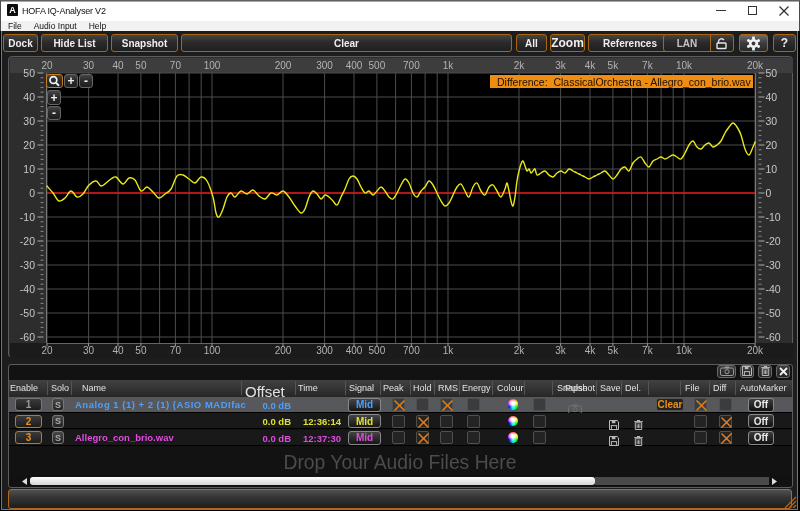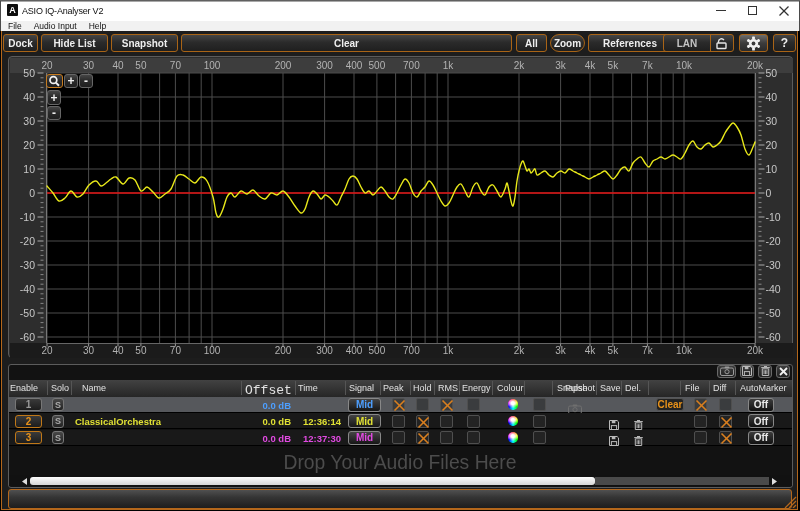--- a/index.html
+++ b/index.html
@@ -1,39 +1,39 @@
 <!DOCTYPE html>
 <html><head><meta charset="utf-8"><style>html,body{margin:0;padding:0;}*{box-sizing:border-box;}body{font-family:"Liberation Sans",sans-serif;}.abs{position:absolute;}</style></head><body>
 <div style="position:relative;width:800px;height:511px;background:#000;overflow:hidden;font-family:'Liberation Sans',sans-serif;">
 <div class="abs" style="left:0px;top:0px;width:800px;height:1px;background:#606060;"></div>
 <div class="abs" style="left:1px;top:1px;width:798px;height:1px;background:#a8a8a8;"></div>
 <div class="abs" style="left:0px;top:1px;width:1px;height:30px;background:#4a4a4a;"></div>
 <div class="abs" style="left:799px;top:1px;width:1px;height:30px;background:#4a4a4a;"></div>
 <div class="abs" style="left:1px;top:2px;width:798px;height:19px;background:#fff;"></div>
 <div class="abs" style="left:7px;top:4px;width:11px;height:12px;background:#0d0d0d;border-radius:1px;color:#fff;font-size:9px;font-weight:bold;display:flex;align-items:center;justify-content:center;">A</div>
-<div class="abs" style="left:22px;top:6px;font-size:9px;letter-spacing:-0.2px;color:#101010;">ASIO IQ-Analyser V2</div>
+<div class="abs" style="left:22px;top:6px;font-size:9px;letter-spacing:-0.2px;color:#101010;">HOFA IQ-Analyser V2</div>
 <div class="abs" style="left:716px;top:10px;width:10px;height:1.2px;background:#333;"></div>
 <div class="abs" style="left:748px;top:6px;width:9px;height:9px;border:1.2px solid #333;"></div>
 <svg class="abs" style="left:779px;top:6px;" width="10" height="10">
       <line x1="0.5" y1="0.5" x2="9.5" y2="9.5" stroke="#333" stroke-width="1.2"></line>
       <line x1="9.5" y1="0.5" x2="0.5" y2="9.5" stroke="#333" stroke-width="1.2"></line>
     </svg>
 <div class="abs" style="left:1px;top:21px;width:798px;height:10px;background:#f1f1f1;"></div>
 <div class="abs" style="left:8px;top:21px;height:10px;display:flex;align-items:center;gap:12px;font-size:8.5px;color:#111;line-height:10px;">
       <span>File</span>
       <span>Audio Input</span>
       <span>Help</span>
     </div>
 <div class="abs" style="left:1px;top:31px;width:797px;height:479px;background:#1d1d1d;border:1px solid #b4671b;border-top:none;"></div>
 <div style="position:absolute;left:3px;top:34px;width:35px;height:18px;border:1px solid #a96416;border-radius:3px;background:linear-gradient(180deg,#454545,#2b2b2b 45%,#1f1f1f);color:#eee;font-size:10px;font-weight:bold;display:flex;align-items:center;justify-content:center;box-sizing:border-box;">Dock</div>
 <div style="position:absolute;left:41px;top:34px;width:67px;height:18px;border:1px solid #a96416;border-radius:3px;background:linear-gradient(180deg,#454545,#2b2b2b 45%,#1f1f1f);color:#eee;font-size:10px;font-weight:bold;display:flex;align-items:center;justify-content:center;box-sizing:border-box;">Hide List</div>
 <div style="position:absolute;left:111px;top:34px;width:67px;height:18px;border:1px solid #a96416;border-radius:3px;background:linear-gradient(180deg,#454545,#2b2b2b 45%,#1f1f1f);color:#eee;font-size:10px;font-weight:bold;display:flex;align-items:center;justify-content:center;box-sizing:border-box;">Snapshot</div>
 <div style="position:absolute;left:181px;top:34px;width:331px;height:18px;border:1px solid #a96416;border-radius:3px;background:linear-gradient(180deg,#454545,#2b2b2b 45%,#1f1f1f);color:#eee;font-size:10px;font-weight:bold;display:flex;align-items:center;justify-content:center;box-sizing:border-box;">Clear</div>
 <div style="position:absolute;left:516px;top:34px;width:31px;height:18px;border:1px solid #a96416;border-radius:3px;background:linear-gradient(180deg,#454545,#2b2b2b 45%,#1f1f1f);color:#eee;font-size:10px;font-weight:bold;display:flex;align-items:center;justify-content:center;box-sizing:border-box;">All</div>
-<div style="position:absolute;left:550px;top:34px;width:35px;height:18px;border:1px solid #a96416;border-radius:9px;background:linear-gradient(180deg,#454545,#2b2b2b 45%,#1f1f1f);color:#eee;font-size:10px;font-weight:bold;display:flex;align-items:center;justify-content:center;box-sizing:border-box;">Zoom</div>
+<div style="position:absolute;left:550px;top:34px;width:35px;height:18px;border:1px solid #a96416;border-radius:3px;background:linear-gradient(180deg,#454545,#2b2b2b 45%,#1f1f1f);color:#eee;font-size:12px;font-weight:bold;display:flex;align-items:center;justify-content:center;box-sizing:border-box;">Zoom</div>
 <div style="position:absolute;left:588px;top:34px;width:84px;height:18px;border:1px solid #a96416;border-radius:3px;background:linear-gradient(180deg,#454545,#2b2b2b 45%,#1f1f1f);color:#eee;font-size:10px;font-weight:bold;display:flex;align-items:center;justify-content:center;box-sizing:border-box;">References</div>
 <div class="abs" style="left:663px;top:34px;width:71px;height:18px;border:1px solid #a96416;border-radius:3px;background:linear-gradient(180deg,#454545,#2b2b2b 45%,#1f1f1f);display:flex;align-items:center;">
       <div style="width:46px;text-align:center;font-size:10px;font-weight:bold;color:#c4c4c4;">LAN</div>
       <div style="width:1px;height:18px;background:#a96416;"></div>
       <div style="flex:1;display:flex;align-items:center;justify-content:center;">
         <svg width="14" height="13" viewBox="0 0 14 13">
           <rect x="2" y="6" width="9" height="5.5" rx="0.8" fill="none" stroke="#e6e6e6" stroke-width="1.4"></rect>
           <path d="M3.5 6 V4.6 a2.9 2.9 0 0 1 5.4 -1.4" fill="none" stroke="#e6e6e6" stroke-width="1.4"></path>
         </svg>
       </div>
@@ -301,20 +301,21 @@
 <div style="position:absolute;left:46px;top:74px;width:17px;height:14px;border:1px solid #c87c1e;border-radius:3px;background:linear-gradient(180deg,#454545,#2b2b2b 45%,#1f1f1f);color:#eee;font-size:12px;font-weight:normal;display:flex;align-items:center;justify-content:center;box-sizing:border-box;">
       <svg width="13" height="13" viewBox="0 0 13 13">
         <circle cx="5.4" cy="5" r="3.4" fill="none" stroke="#f2f2f2" stroke-width="1.7"></circle>
         <line x1="7.9" y1="7.6" x2="11" y2="10.8" stroke="#f2f2f2" stroke-width="2"></line>
       </svg>
     </div>
 <div style="position:absolute;left:64px;top:74px;width:14px;height:14px;border:1px solid #666;border-radius:3px;background:linear-gradient(180deg,#454545,#2b2b2b 45%,#1f1f1f);color:#eee;font-size:12px;font-weight:bold;display:flex;align-items:center;justify-content:center;box-sizing:border-box;">+</div>
 <div style="position:absolute;left:79px;top:74px;width:14px;height:14px;border:1px solid #666;border-radius:3px;background:linear-gradient(180deg,#454545,#2b2b2b 45%,#1f1f1f);color:#eee;font-size:12px;font-weight:bold;display:flex;align-items:center;justify-content:center;box-sizing:border-box;">-</div>
 <div style="position:absolute;left:47px;top:90px;width:14px;height:15px;border:1px solid #666;border-radius:3px;background:linear-gradient(180deg,#454545,#2b2b2b 45%,#1f1f1f);color:#eee;font-size:12px;font-weight:bold;display:flex;align-items:center;justify-content:center;box-sizing:border-box;">+</div>
 <div style="position:absolute;left:47px;top:106px;width:14px;height:14px;border:1px solid #666;border-radius:3px;background:linear-gradient(180deg,#454545,#2b2b2b 45%,#1f1f1f);color:#eee;font-size:12px;font-weight:bold;display:flex;align-items:center;justify-content:center;box-sizing:border-box;">-</div>
+<div class="abs" style="left:490px;top:75px;width:263px;height:13px;background:#ef8d13;color:#1d1000;font-size:10.5px;display:flex;align-items:center;padding-left:7px;">Difference:&nbsp; ClassicalOrchestra - Allegro_con_brio.wav</div>
 <div class="abs" style="left:8px;top:364px;width:785px;height:124px;background:#121212;border:1px solid #5c5c5c;border-radius:3px;"></div>
 <div style="position:absolute;left:717px;top:364.5px;width:19px;height:13px;border:1px solid #6a6a6a;border-radius:3px;background:linear-gradient(180deg,#3c3c3c,#222);color:#eee;font-size:12px;font-weight:normal;display:flex;align-items:center;justify-content:center;box-sizing:border-box;">
       <svg width="14" height="10" viewBox="0 0 14 10">
         <rect x="0.5" y="2" width="13" height="7.5" rx="1.5" fill="none" stroke="#9a9a9a" stroke-width="1"></rect>
         <rect x="4.6" y="0.4" width="4.8" height="1.8" rx="0.8" fill="#9a9a9a"></rect>
         <circle cx="7" cy="5.7" r="2.1" fill="none" stroke="#9a9a9a" stroke-width="1"></circle>
       </svg>
     </div>
 <div style="position:absolute;left:740px;top:364.5px;width:14px;height:13px;border:1px solid #6a6a6a;border-radius:3px;background:linear-gradient(180deg,#3c3c3c,#222);color:#eee;font-size:12px;font-weight:normal;display:flex;align-items:center;justify-content:center;box-sizing:border-box;">
       <svg width="10" height="10" viewBox="0 0 10 10">
@@ -336,21 +337,21 @@
 <div style="position:absolute;left:776px;top:364.5px;width:14px;height:13px;border:1px solid #6a6a6a;border-radius:3px;background:linear-gradient(180deg,#3c3c3c,#222);color:#eee;font-size:12px;font-weight:normal;display:flex;align-items:center;justify-content:center;box-sizing:border-box;">
       <svg width="9" height="9" viewBox="0 0 9 9">
         <line x1="1" y1="1" x2="8" y2="8" stroke="#f2f2f2" stroke-width="1.8"></line>
         <line x1="8" y1="1" x2="1" y2="8" stroke="#f2f2f2" stroke-width="1.8"></line>
       </svg>
     </div>
 <div class="abs" style="left:9px;top:380px;width:783px;height:16.5px;background:linear-gradient(180deg,#424242,#262626);"></div>
 <div class="abs" style="left:10px;top:383px;font-size:9px;color:#e2e2e2;text-align:center;">Enable</div>
 <div class="abs" style="left:51px;top:383px;font-size:9px;color:#e2e2e2;">Solo</div>
 <div class="abs" style="left:82px;top:383px;font-size:9px;color:#e2e2e2;">Name</div>
-<div class="abs" style="left:245px;top:383px;font-size:13px;color:#e2e2e2;font-family:Liberation Mono, monospace;">Offset</div>
+<div class="abs" style="left:245px;top:383px;font-size:15px;color:#e2e2e2;">Offset</div>
 <div class="abs" style="left:298px;top:383px;font-size:9px;color:#e2e2e2;">Time</div>
 <div class="abs" style="left:349px;top:383px;font-size:9px;color:#e2e2e2;">Signal</div>
 <div class="abs" style="left:383px;top:383px;font-size:9px;color:#e2e2e2;">Peak</div>
 <div class="abs" style="left:413px;top:383px;font-size:9px;color:#e2e2e2;">Hold</div>
 <div class="abs" style="left:438px;top:383px;font-size:9px;color:#e2e2e2;">RMS</div>
 <div class="abs" style="left:462px;top:383px;font-size:9px;color:#e2e2e2;">Energy</div>
 <div class="abs" style="left:497px;top:383px;font-size:9px;color:#e2e2e2;">Colour</div>
 <div class="abs" style="left:529px;top:383px;font-size:9px;color:#e2e2e2;padding-left:36px;">Pulse</div>
 <div class="abs" style="left:557px;top:383px;font-size:9px;color:#e2e2e2;">Snapshot</div>
 <div class="abs" style="left:600px;top:383px;font-size:9px;color:#e2e2e2;">Save</div>
@@ -372,20 +373,21 @@
 <div class="abs" style="left:552px;top:381px;width:1px;height:14px;background:#555;"></div>
 <div class="abs" style="left:596px;top:381px;width:1px;height:14px;background:#555;"></div>
 <div class="abs" style="left:621px;top:381px;width:1px;height:14px;background:#555;"></div>
 <div class="abs" style="left:648px;top:381px;width:1px;height:14px;background:#555;"></div>
 <div class="abs" style="left:680px;top:381px;width:1px;height:14px;background:#555;"></div>
 <div class="abs" style="left:709px;top:381px;width:1px;height:14px;background:#555;"></div>
 <div class="abs" style="left:735px;top:381px;width:1px;height:14px;background:#555;"></div>
 <div class="abs" style="left:9px;top:396.5px;width:783px;height:16px;background:#56585c;border-bottom:1px solid #000;"></div>
 <div style="position:absolute;left:15px;top:398.0px;width:27px;height:13px;border:1px solid #777;border-radius:3px;background:linear-gradient(180deg,#3a3a3a,#1d1d1d);color:#9a9a9a;font-size:10px;font-weight:bold;display:flex;align-items:center;justify-content:center;box-sizing:border-box;">1</div>
 <div style="position:absolute;left:52px;top:398.0px;width:12px;height:13px;border:1px solid #777;border-radius:3px;background:linear-gradient(180deg,#484848,#222);color:#aaa;font-size:9px;font-weight:bold;display:flex;align-items:center;justify-content:center;box-sizing:border-box;">S</div>
+<div class="abs" style="left:75px;top:399.0px;width:172px;overflow:hidden;white-space:nowrap;font-size:9.5px;font-weight:bold;letter-spacing:0.5px;color:#4d9fff;">Analog 1 (1) + 2 (1) (ASIO MADIfac</div>
 <div class="abs" style="left:231px;top:399.5px;width:60px;text-align:right;font-size:9.5px;font-weight:bold;color:#4d9fff;">0.0 dB</div>
 <div style="position:absolute;left:348px;top:397.5px;width:33px;height:14px;border:1px solid #888;border-radius:3px;background:linear-gradient(180deg,#444,#161616);color:#4d9fff;font-size:10px;font-weight:bold;display:flex;align-items:center;justify-content:center;box-sizing:border-box;">Mid</div>
 <div style="position:absolute;left:392.0px;top:398.0px;width:13px;height:13px;background:#3a3c3e;border:1px solid #4f4f4f;border-radius:2px;box-sizing:border-box;">
       <svg width="13" height="13" style="position:absolute;left:0;top:0">
         <line x1="1.5" y1="1.5" x2="11.5" y2="11.5" stroke="#d97f1f" stroke-width="1.6"></line>
         <line x1="11.5" y1="1.5" x2="1.5" y2="11.5" stroke="#d97f1f" stroke-width="1.6"></line>
       </svg>
     </div>
 <div style="position:absolute;left:415.5px;top:398.0px;width:13px;height:13px;background:#3a3c3e;border:1px solid #4f4f4f;border-radius:2px;box-sizing:border-box;"></div>
 <div style="position:absolute;left:440.0px;top:398.0px;width:13px;height:13px;background:#3a3c3e;border:1px solid #4f4f4f;border-radius:2px;box-sizing:border-box;">
@@ -407,21 +409,20 @@
 <div class="abs" style="left:568px;top:399.5px;"><svg width="14" height="10" viewBox="0 0 14 10">
         <rect x="0.5" y="2" width="13" height="7.5" rx="1.5" fill="none" stroke="#6f6f6f" stroke-width="1"></rect>
         <rect x="4.6" y="0.4" width="4.8" height="1.8" rx="0.8" fill="#6f6f6f"></rect>
         <circle cx="7" cy="5.7" r="2.1" fill="none" stroke="#6f6f6f" stroke-width="1"></circle>
       </svg></div>
 <div style="position:absolute;left:656px;top:398.0px;width:28px;height:13px;border:1px solid #555;border-radius:3px;background:#222;color:#e8921a;font-size:10px;font-weight:bold;display:flex;align-items:center;justify-content:center;box-sizing:border-box;">Clear</div>
 <div style="position:absolute;left:748px;top:397.5px;width:26px;height:14px;border:1px solid #888;border-radius:3px;background:linear-gradient(180deg,#3c3c3c,#111);color:#e8e8e8;font-size:10px;font-weight:bold;display:flex;align-items:center;justify-content:center;box-sizing:border-box;">Off</div>
 <div class="abs" style="left:9px;top:413px;width:783px;height:16px;background:#191919;border-bottom:1px solid #000;"></div>
 <div style="position:absolute;left:15px;top:414.5px;width:27px;height:13px;border:1px solid #c07818;border-radius:3px;background:linear-gradient(180deg,#3a3a3a,#1d1d1d);color:#e8921a;font-size:10px;font-weight:bold;display:flex;align-items:center;justify-content:center;box-sizing:border-box;">2</div>
 <div style="position:absolute;left:52px;top:414.5px;width:12px;height:13px;border:1px solid #777;border-radius:3px;background:linear-gradient(180deg,#484848,#222);color:#aaa;font-size:9px;font-weight:bold;display:flex;align-items:center;justify-content:center;box-sizing:border-box;">S</div>
-<div class="abs" style="left:75px;top:415.5px;width:172px;overflow:hidden;white-space:nowrap;font-size:9.5px;font-weight:bold;color:#e0e034;">ClassicalOrchestra</div>
 <div class="abs" style="left:231px;top:416.0px;width:60px;text-align:right;font-size:9.5px;font-weight:bold;color:#e0e034;">0.0 dB</div>
 <div class="abs" style="left:291px;top:416.0px;width:50px;text-align:right;font-size:9.5px;font-weight:bold;color:#e0e034;">12:36:14</div>
 <div style="position:absolute;left:348px;top:414.0px;width:33px;height:14px;border:1px solid #888;border-radius:3px;background:linear-gradient(180deg,#444,#161616);color:#e0e034;font-size:10px;font-weight:bold;display:flex;align-items:center;justify-content:center;box-sizing:border-box;">Mid</div>
 <div style="position:absolute;left:392.0px;top:414.5px;width:13px;height:13px;background:#232323;border:1px solid #4f4f4f;border-radius:2px;box-sizing:border-box;"></div>
 <div style="position:absolute;left:415.5px;top:414.5px;width:13px;height:13px;background:#232323;border:1px solid #4f4f4f;border-radius:2px;box-sizing:border-box;">
       <svg width="13" height="13" style="position:absolute;left:0;top:0">
         <line x1="1.5" y1="1.5" x2="11.5" y2="11.5" stroke="#d97f1f" stroke-width="1.6"></line>
         <line x1="11.5" y1="1.5" x2="1.5" y2="11.5" stroke="#d97f1f" stroke-width="1.6"></line>
       </svg>
     </div>
@@ -446,20 +447,21 @@
         <line x1="0.2" y1="1.6" x2="8.8" y2="1.6" stroke="#b9b9b9" stroke-width="1.1"></line>
         <rect x="3" y="0" width="3" height="1.1" fill="#b9b9b9"></rect>
         <line x1="3.1" y1="4.2" x2="3.1" y2="8.2" stroke="#b9b9b9" stroke-width="0.9"></line>
         <line x1="4.5" y1="4.2" x2="4.5" y2="8.2" stroke="#b9b9b9" stroke-width="0.9"></line>
         <line x1="5.9" y1="4.2" x2="5.9" y2="8.2" stroke="#b9b9b9" stroke-width="0.9"></line>
       </svg></div>
 <div style="position:absolute;left:748px;top:414.0px;width:26px;height:14px;border:1px solid #888;border-radius:3px;background:linear-gradient(180deg,#3c3c3c,#111);color:#e8e8e8;font-size:10px;font-weight:bold;display:flex;align-items:center;justify-content:center;box-sizing:border-box;">Off</div>
 <div class="abs" style="left:9px;top:429.5px;width:783px;height:16px;background:#191919;border-bottom:1px solid #000;"></div>
 <div style="position:absolute;left:15px;top:431.0px;width:27px;height:13px;border:1px solid #c07818;border-radius:3px;background:linear-gradient(180deg,#3a3a3a,#1d1d1d);color:#e8921a;font-size:10px;font-weight:bold;display:flex;align-items:center;justify-content:center;box-sizing:border-box;">3</div>
 <div style="position:absolute;left:52px;top:431.0px;width:12px;height:13px;border:1px solid #777;border-radius:3px;background:linear-gradient(180deg,#484848,#222);color:#aaa;font-size:9px;font-weight:bold;display:flex;align-items:center;justify-content:center;box-sizing:border-box;">S</div>
+<div class="abs" style="left:75px;top:432.0px;width:172px;overflow:hidden;white-space:nowrap;font-size:9.5px;font-weight:bold;color:#e24ae2;">Allegro_con_brio.wav</div>
 <div class="abs" style="left:231px;top:432.5px;width:60px;text-align:right;font-size:9.5px;font-weight:bold;color:#e24ae2;">0.0 dB</div>
 <div class="abs" style="left:291px;top:432.5px;width:50px;text-align:right;font-size:9.5px;font-weight:bold;color:#e24ae2;">12:37:30</div>
 <div style="position:absolute;left:348px;top:430.5px;width:33px;height:14px;border:1px solid #888;border-radius:3px;background:linear-gradient(180deg,#444,#161616);color:#e24ae2;font-size:10px;font-weight:bold;display:flex;align-items:center;justify-content:center;box-sizing:border-box;">Mid</div>
 <div style="position:absolute;left:392.0px;top:431.0px;width:13px;height:13px;background:#232323;border:1px solid #4f4f4f;border-radius:2px;box-sizing:border-box;"></div>
 <div style="position:absolute;left:415.5px;top:431.0px;width:13px;height:13px;background:#232323;border:1px solid #4f4f4f;border-radius:2px;box-sizing:border-box;">
       <svg width="13" height="13" style="position:absolute;left:0;top:0">
         <line x1="1.5" y1="1.5" x2="11.5" y2="11.5" stroke="#d97f1f" stroke-width="1.6"></line>
         <line x1="11.5" y1="1.5" x2="1.5" y2="11.5" stroke="#d97f1f" stroke-width="1.6"></line>
       </svg>
     </div>

